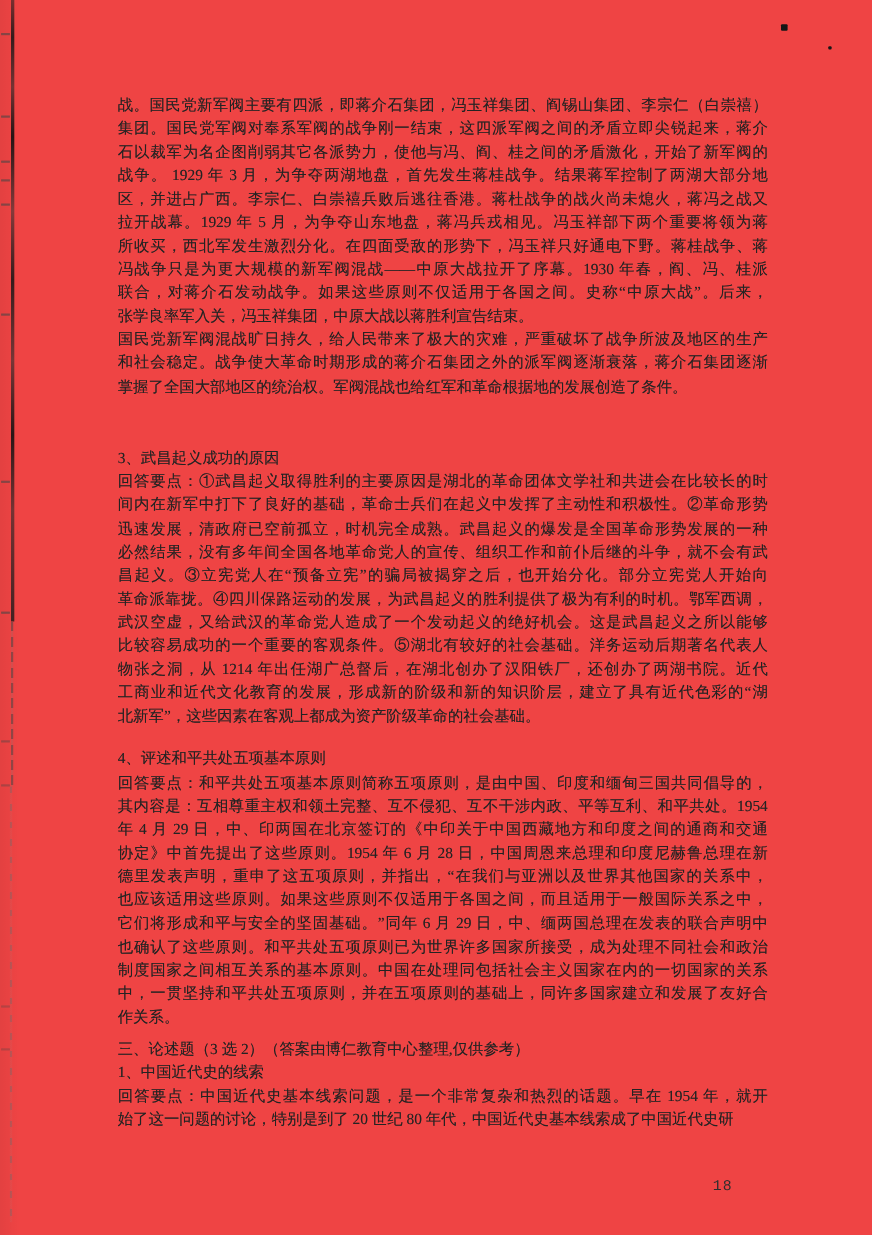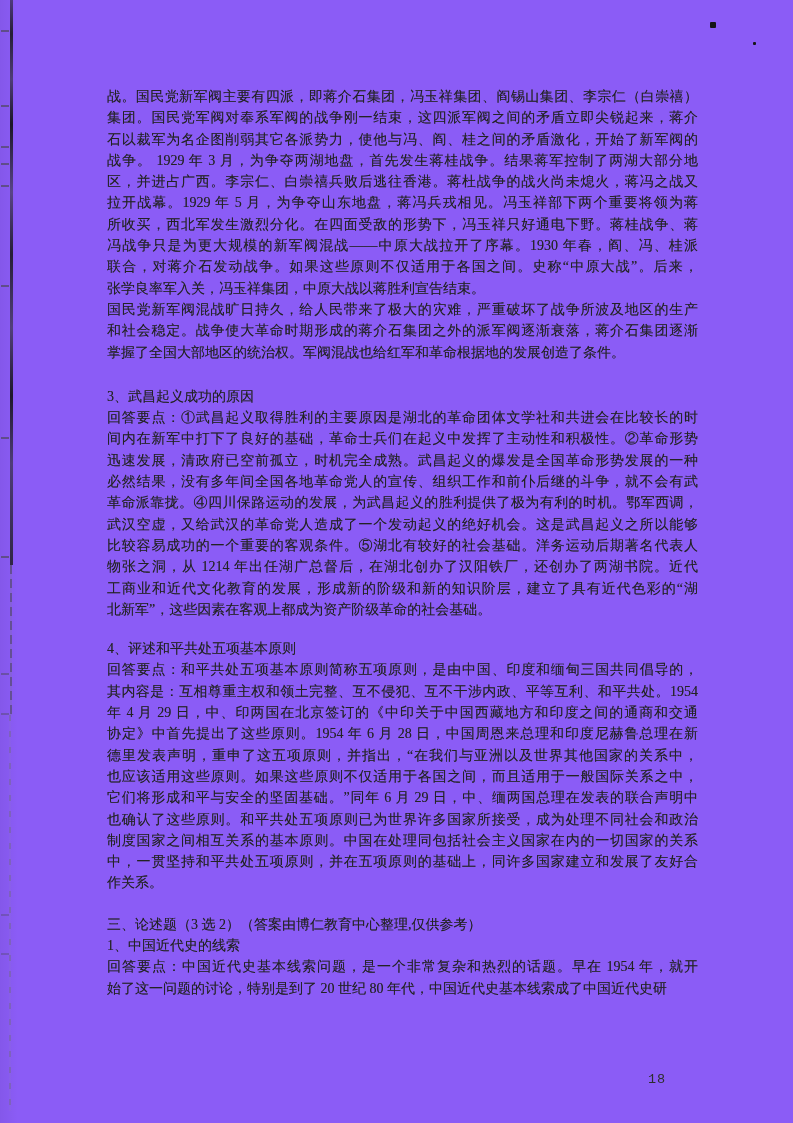--- a/index.html
+++ b/index.html
@@ -5,21 +5,21 @@
   html, body {
     margin: 0;
     padding: 0;
     background: #e8e8e8;
   }
   .page {
     position: relative;
     width: 793px;
     height: 1123px;
     margin: 0 auto;
-    background: #8b5cf6;
+    background: #ef4444;
     overflow: hidden;
     font-family: "Liberation Serif", "DejaVu Serif", serif;
   }
   
   .edge-shade {
     position: absolute;
     left: 0; top: 0;
     width: 18px; height: 100%;
     background: linear-gradient(to right, rgba(0,0,0,0.05), rgba(0,0,0,0));
   }
@@ -134,26 +134,27 @@
         <div class="line fill">所收买，西北军发生激烈分化。在四面受敌的形势下，冯玉祥只好通电下野。蒋桂战争、蒋</div>
         <div class="line fill">冯战争只是为更大规模的新军阀混战——中原大战拉开了序幕。1930 年春，阎、冯、桂派</div>
         <div class="line fill">联合，对蒋介石发动战争。如果这些原则不仅适用于各国之间。史称“中原大战”。后来，</div>
         <div class="line">张学良率军入关，冯玉祥集团，中原大战以蒋胜利宣告结束。</div>
       </div>
       <div class="block">
         <div class="line fill">国民党新军阀混战旷日持久，给人民带来了极大的灾难，严重破坏了战争所波及地区的生产</div>
         <div class="line fill">和社会稳定。战争使大革命时期形成的蒋介石集团之外的派军阀逐渐衰落，蒋介石集团逐渐</div>
         <div class="line">掌握了全国大部地区的统治权。军阀混战也给红军和革命根据地的发展创造了条件。</div>
       </div>
-      <div class="block heading" style="margin-top: 23px;">3、武昌起义成功的原因</div>
+      <div class="block heading" style="margin-top: 44px;">3、武昌起义成功的原因</div>
       <div class="block">
         <div class="line fill">回答要点：①武昌起义取得胜利的主要原因是湖北的革命团体文学社和共进会在比较长的时</div>
         <div class="line fill">间内在新军中打下了良好的基础，革命士兵们在起义中发挥了主动性和积极性。②革命形势</div>
         <div class="line fill">迅速发展，清政府已空前孤立，时机完全成熟。武昌起义的爆发是全国革命形势发展的一种</div>
         <div class="line fill">必然结果，没有多年间全国各地革命党人的宣传、组织工作和前仆后继的斗争，就不会有武</div>
+        <div class="line fill">昌起义。③立宪党人在“预备立宪”的骗局被揭穿之后，也开始分化。部分立宪党人开始向</div>
         <div class="line fill">革命派靠拢。④四川保路运动的发展，为武昌起义的胜利提供了极为有利的时机。鄂军西调，</div>
         <div class="line fill">武汉空虚，又给武汉的革命党人造成了一个发动起义的绝好机会。这是武昌起义之所以能够</div>
         <div class="line fill">比较容易成功的一个重要的客观条件。⑤湖北有较好的社会基础。洋务运动后期著名代表人</div>
         <div class="line fill">物张之洞，从 1214 年出任湖广总督后，在湖北创办了汉阳铁厂，还创办了两湖书院。近代</div>
         <div class="line fill">工商业和近代文化教育的发展，形成新的阶级和新的知识阶层，建立了具有近代色彩的“湖</div>
         <div class="line">北新军”，这些因素在客观上都成为资产阶级革命的社会基础。</div>
       </div>
       <div class="block heading" style="margin-top: 18px;">4、评述和平共处五项基本原则</div>
       <div class="block">
         <div class="line fill">回答要点：和平共处五项基本原则简称五项原则，是由中国、印度和缅甸三国共同倡导的，</div>
@@ -161,21 +162,21 @@
         <div class="line fill">年 4 月 29 日，中、印两国在北京签订的《中印关于中国西藏地方和印度之间的通商和交通</div>
         <div class="line fill">协定》中首先提出了这些原则。1954 年 6 月 28 日，中国周恩来总理和印度尼赫鲁总理在新</div>
         <div class="line fill">德里发表声明，重申了这五项原则，并指出，“在我们与亚洲以及世界其他国家的关系中，</div>
         <div class="line fill">也应该适用这些原则。如果这些原则不仅适用于各国之间，而且适用于一般国际关系之中，</div>
         <div class="line fill">它们将形成和平与安全的坚固基础。”同年 6 月 29 日，中、缅两国总理在发表的联合声明中</div>
         <div class="line fill">也确认了这些原则。和平共处五项原则已为世界许多国家所接受，成为处理不同社会和政治</div>
         <div class="line fill">制度国家之间相互关系的基本原则。中国在处理同包括社会主义国家在内的一切国家的关系</div>
         <div class="line fill">中，一贯坚持和平共处五项原则，并在五项原则的基础上，同许多国家建立和发展了友好合</div>
         <div class="line">作关系。</div>
       </div>
-      <div class="block heading" style="margin-top: 20px;">三、论述题（3 选 2）（答案由博仁教育中心整理,仅供参考）</div>
+      <div class="block heading" style="margin-top: 8px;">三、论述题（3 选 2）（答案由博仁教育中心整理,仅供参考）</div>
       <div class="block heading">1、中国近代史的线索</div>
       <div class="block">
         <div class="line fill">回答要点：中国近代史基本线索问题，是一个非常复杂和热烈的话题。早在 1954 年，就开</div>
         <div class="line">始了这一问题的讨论，特别是到了 20 世纪 80 年代，中国近代史基本线索成了中国近代史研</div>
       </div>
     </div>
 
   <div class="page-number">18</div>
 
 </div>

